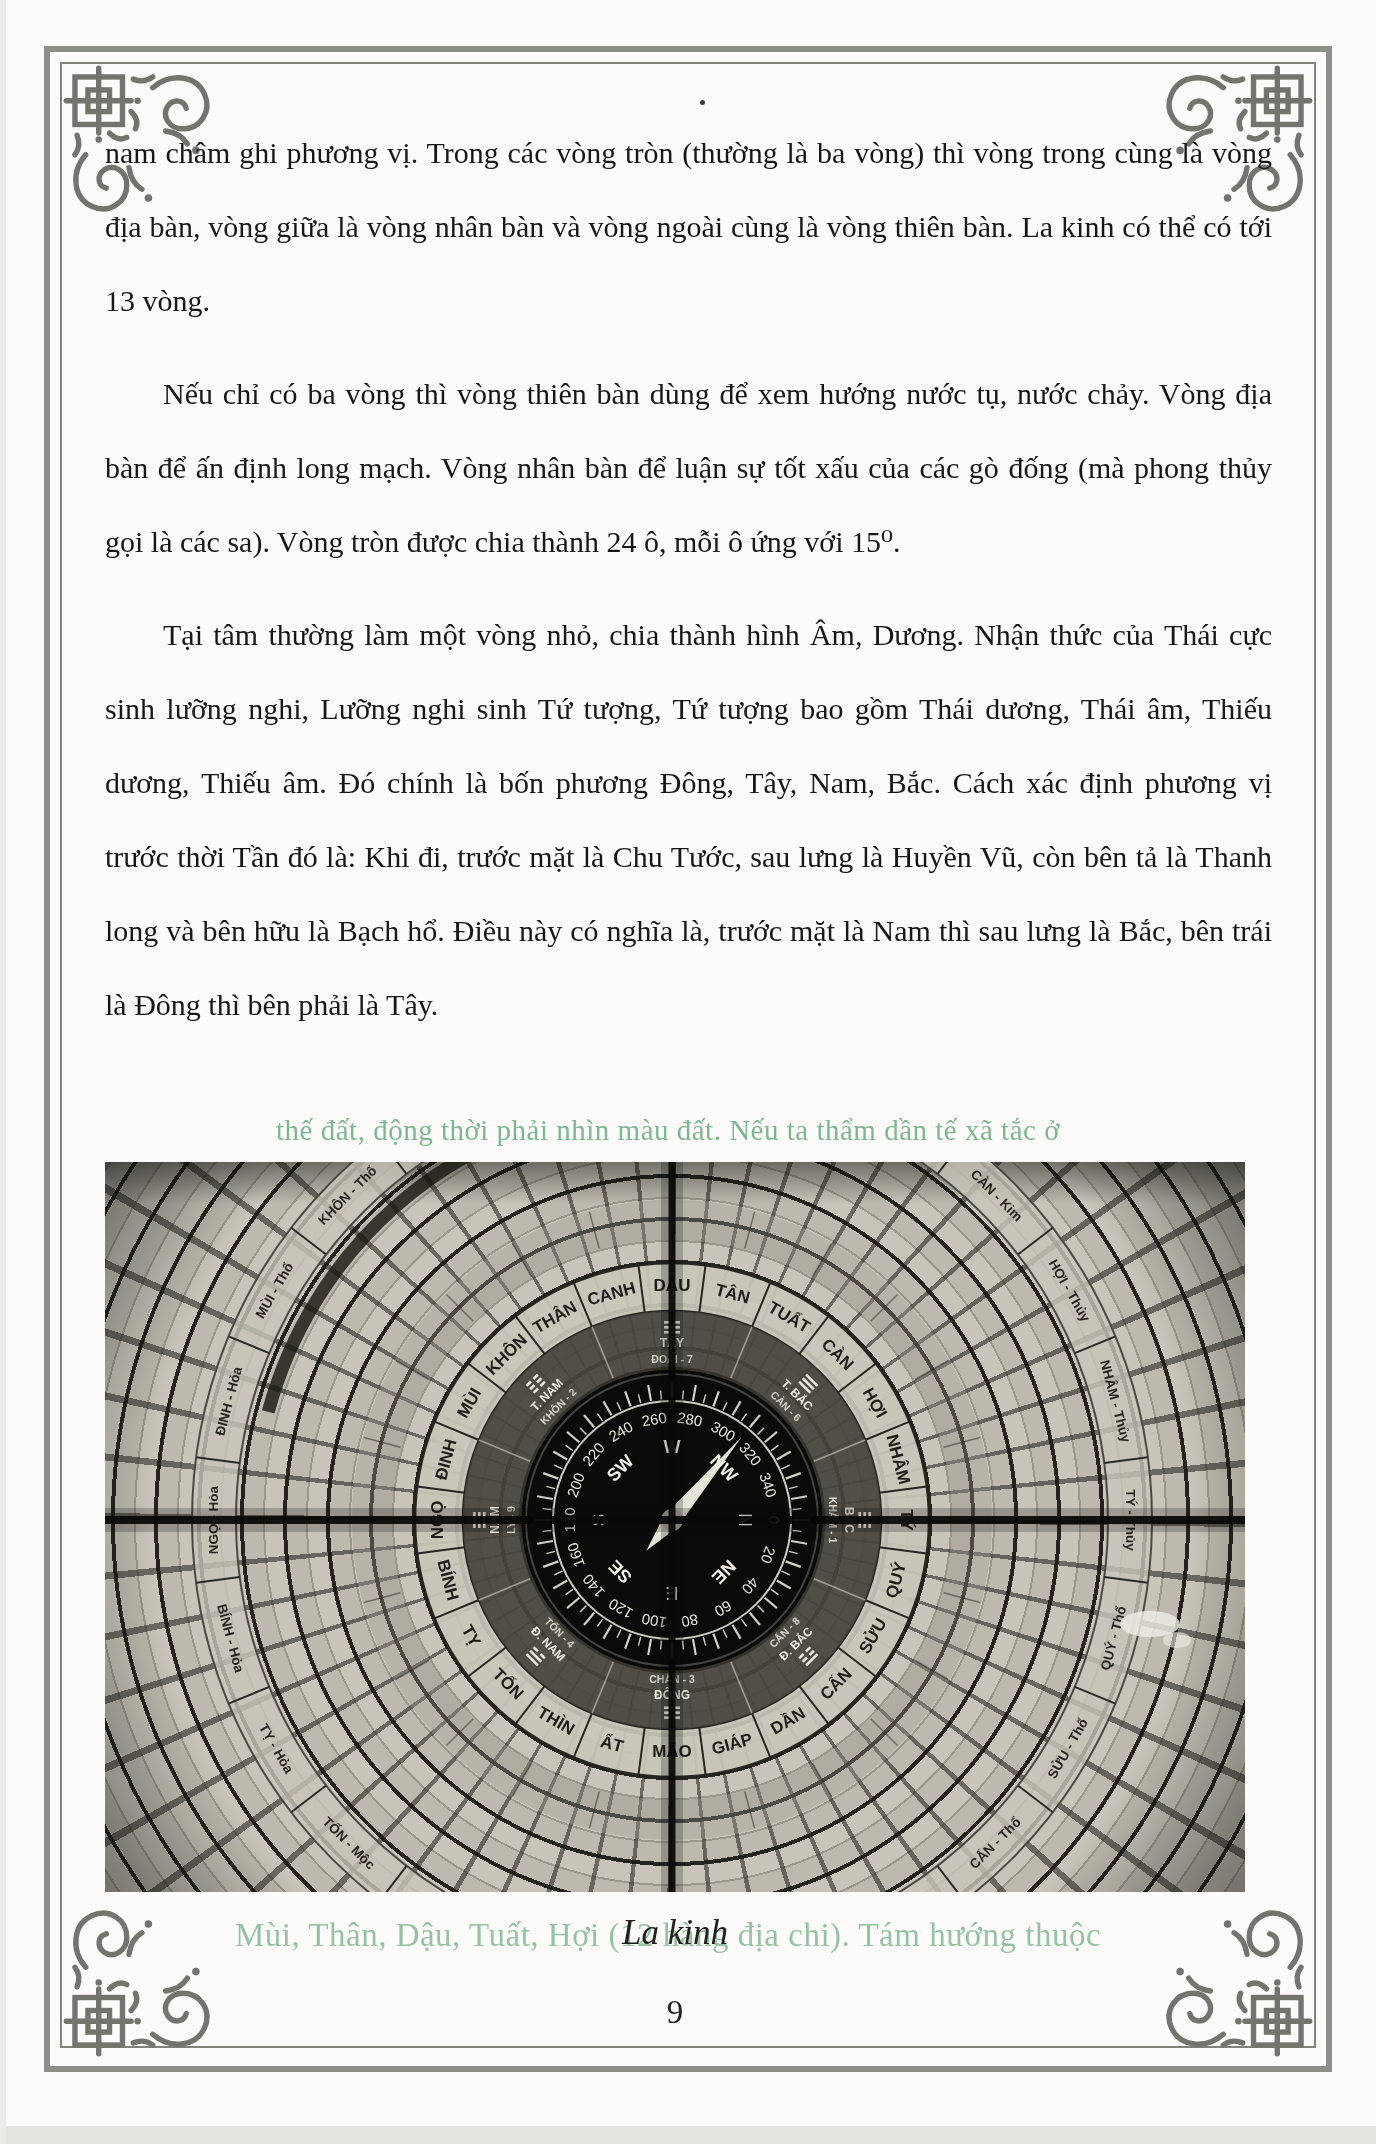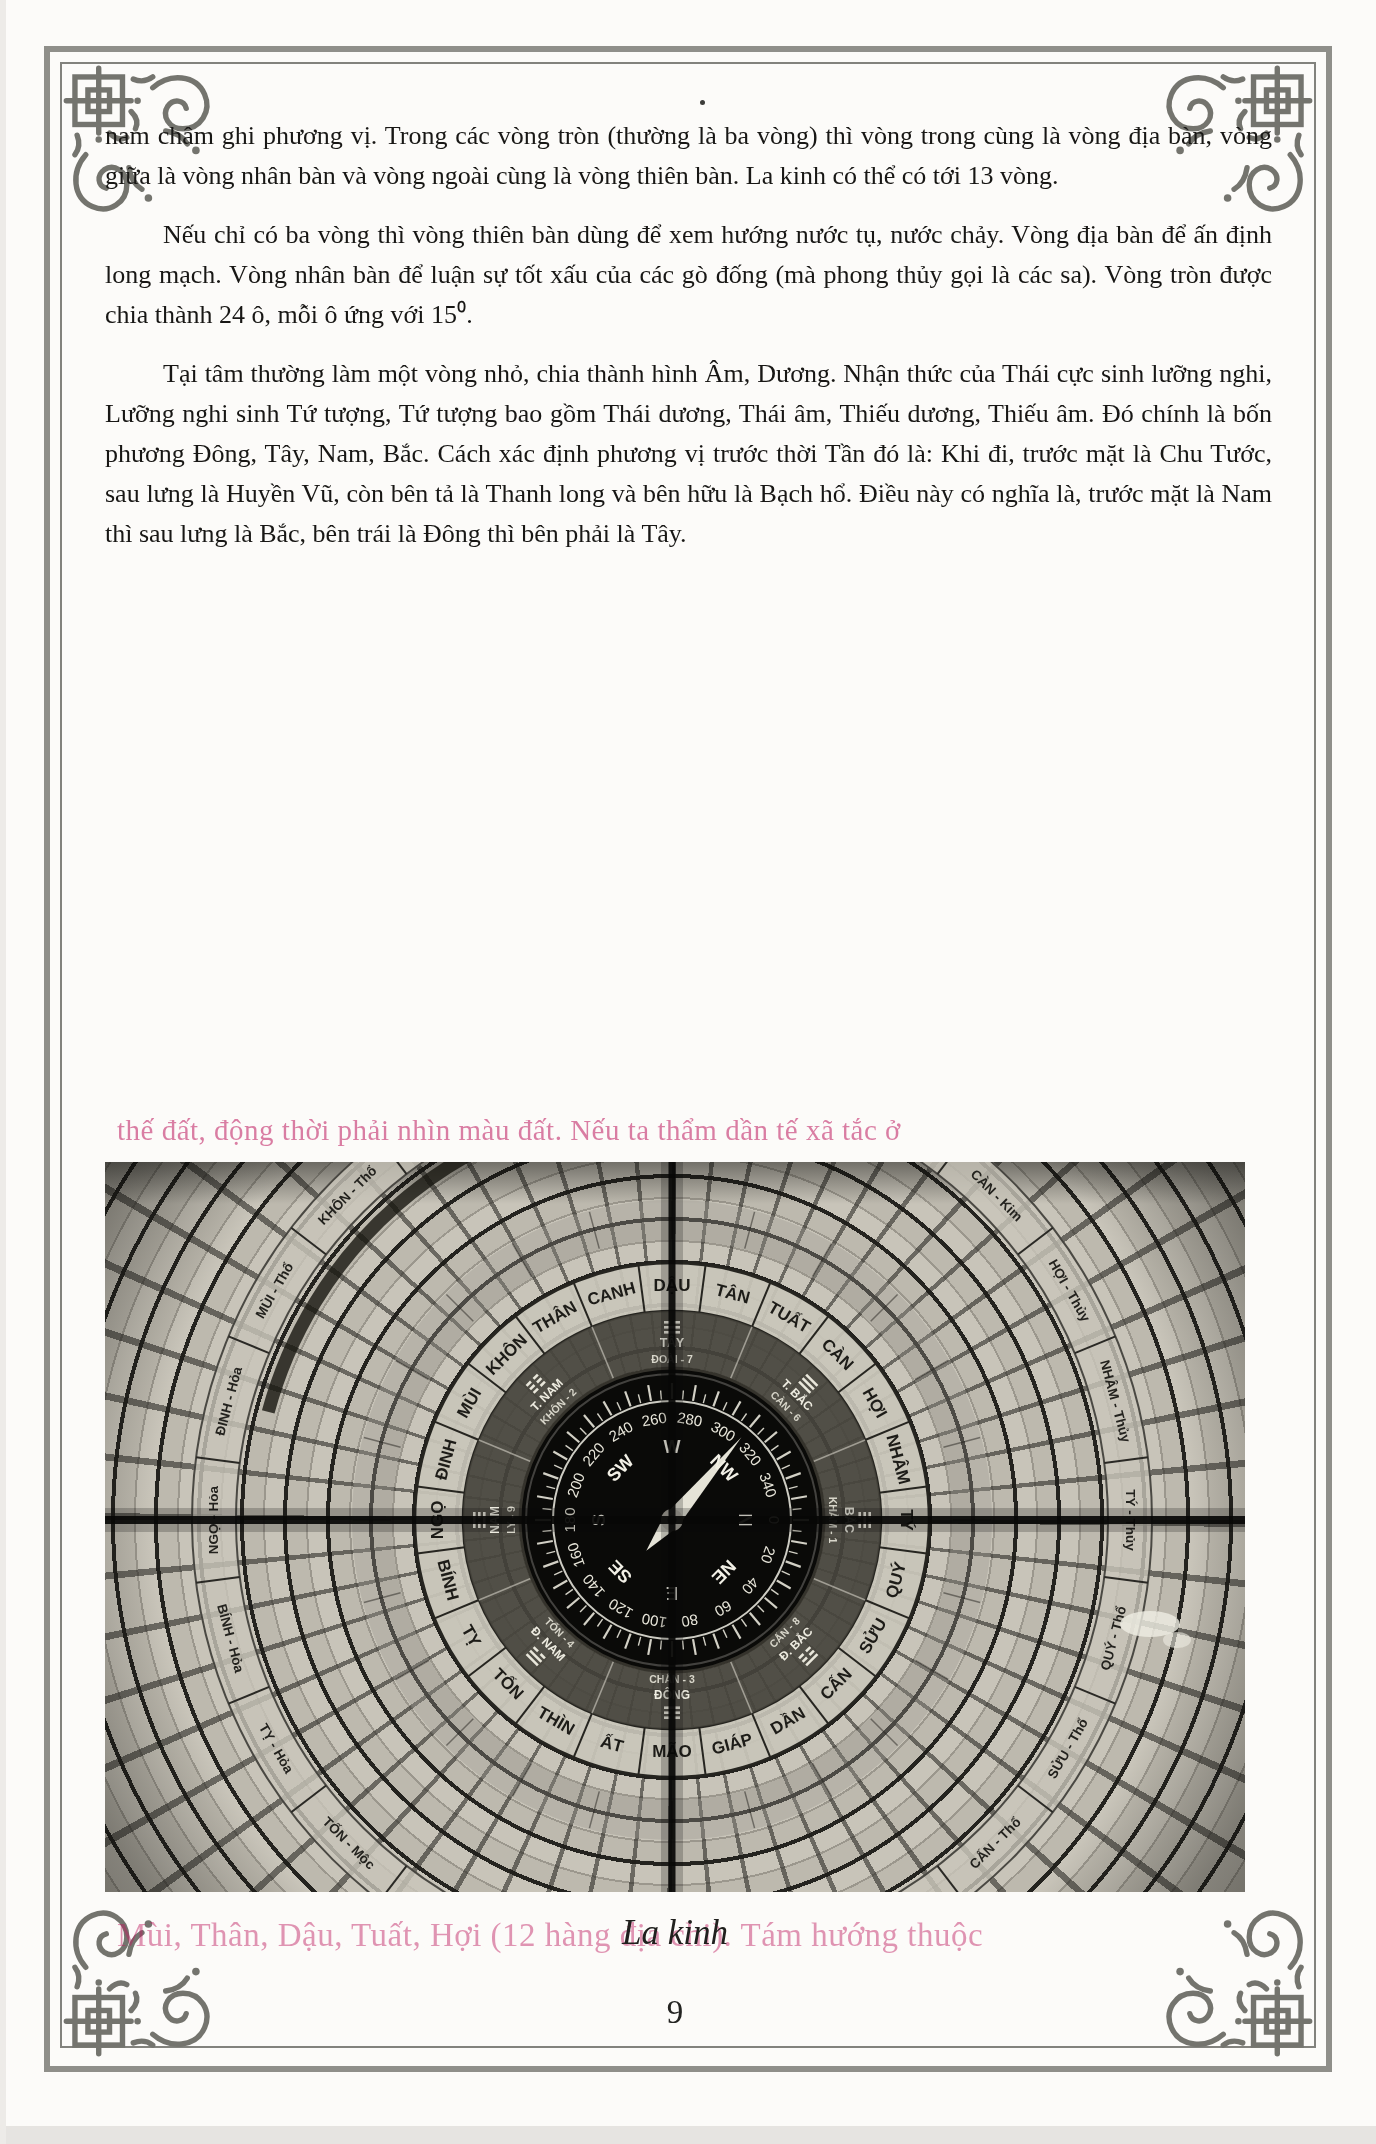--- a/index.html
+++ b/index.html
@@ -11,26 +11,26 @@
   .frame-outer{position:absolute;left:44px;top:46px;width:1276px;height:2014px;border:6px solid #8f8f8a;}
   .frame-inner{position:absolute;left:60px;top:62px;width:1252px;height:1982px;border:2px solid #82827d;}
 
   .corner{position:absolute;width:162px;height:162px;}
   .corner.tl{left:62px;top:64px;}
   .corner.tr{right:62px;top:64px;transform:scaleX(-1);}
   .corner.bl{left:62px;top:1896px;transform:scaleY(-1);}
   .corner.br{right:62px;top:1896px;transform:scale(-1,-1);}
 
   .body-text{position:absolute;left:105px;top:116px;width:1167px;}
-  .body-text p{margin:0 0 19px 0;font-size:26px;line-height:40px;text-align:justify;color:#181715;font-family:Liberation Serif, serif;}
+  .body-text p{margin:0 0 19px 0;font-size:30px;line-height:74px;text-align:justify;color:#181715;}
   .body-text p + p{text-indent:58px;}
 
   .ink-dot{position:absolute;left:700px;top:100px;width:5px;height:5px;border-radius:50%;background:#3c3c3a;}
 
-  .ghost{position:absolute;left:117px;width:1140px;color:#be185d;opacity:.55;
+  .ghost{position:absolute;left:98px;width:1140px;text-align:center;color:#15803d;opacity:.55;
          font-size:29px;letter-spacing:.5px;white-space:nowrap;overflow:hidden;}
   .ghost.above{top:1114px;}
   .ghost.below{top:1917px;font-size:33px;opacity:.45;}
 
   .photo{position:absolute;left:105px;top:1162px;width:1140px;height:730px;overflow:hidden;
     background-color:#b2aea4;
     background:
       radial-gradient(circle at 567px 358px, rgba(0,0,0,0) 0 520px, rgba(12,12,10,.35) 640px, rgba(12,12,10,.55) 780px),
       linear-gradient(180deg, rgba(10,10,8,.45) 0, rgba(10,10,8,0) 42px),
       repeating-conic-gradient(from 0deg at 567px 358px, rgba(30,29,25,.55) 0deg .7deg, rgba(0,0,0,0) .7deg 6deg),

